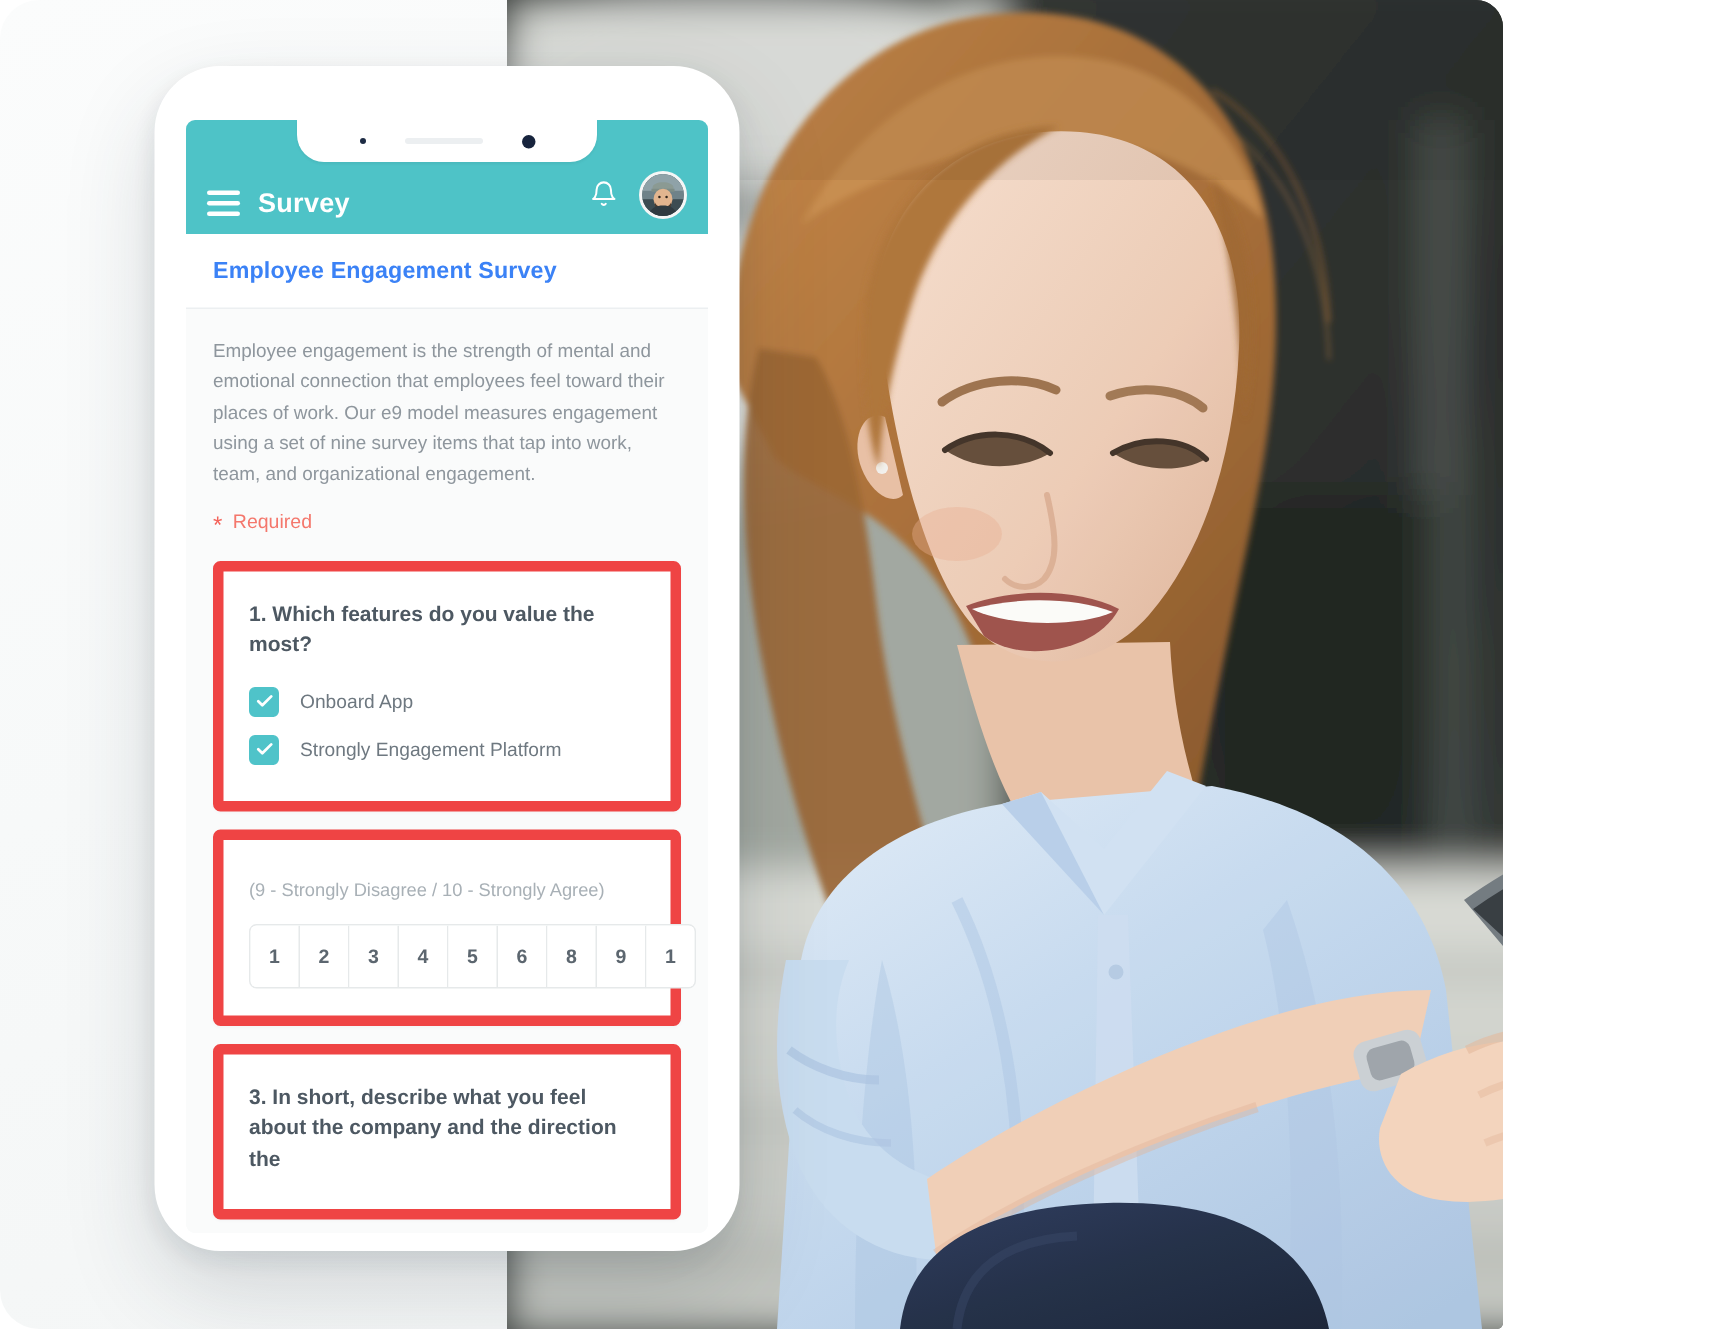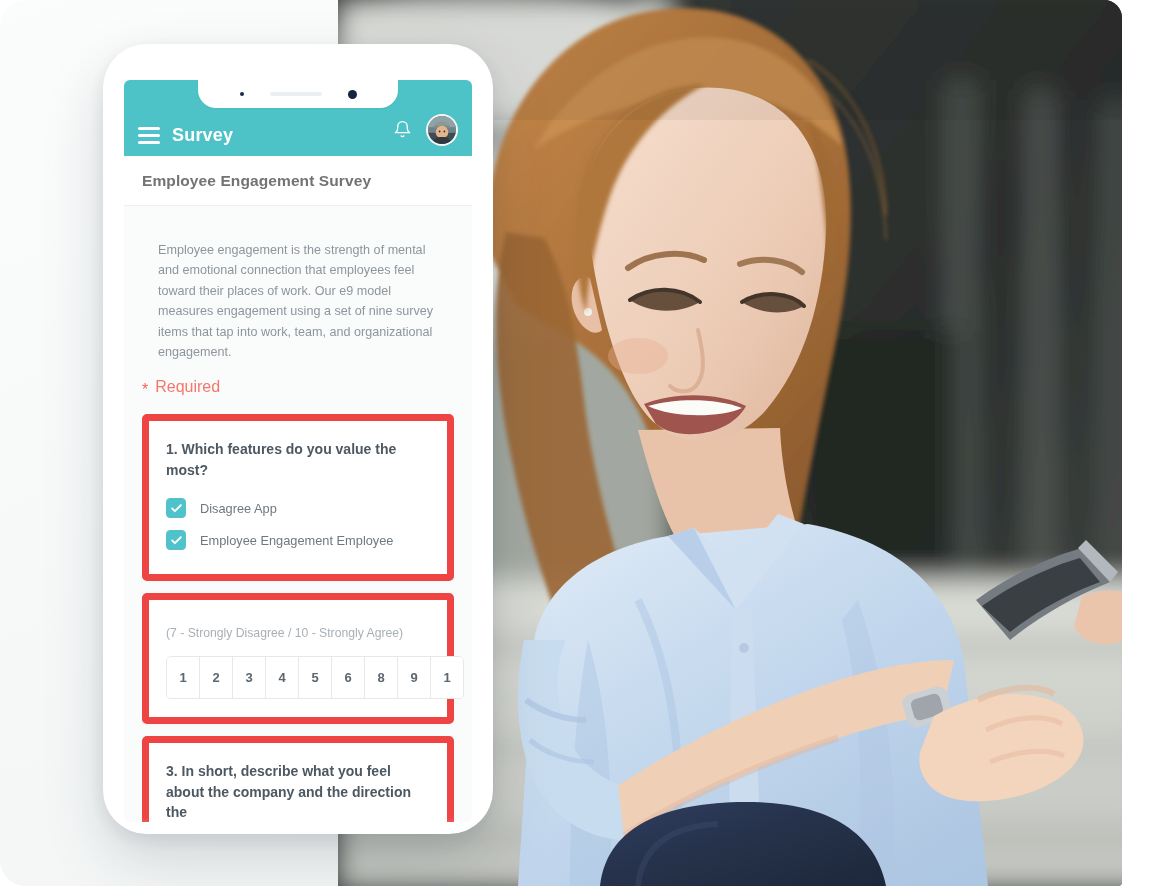--- a/index.html
+++ b/index.html
@@ -10,21 +10,21 @@
     width: 1150px;
     height: 886px;
     overflow: hidden;
     font-family: "Liberation Sans", sans-serif;
     background: #ffffff;
   }
 
   
   .stage {
     position: relative;
-    width: 1122px;
+    width: 1002px;
     height: 886px;
     overflow: hidden;
     border-radius: 26px 18px 4px 26px;
     background: #ffffff;
   }
 
   
   .left-panel {
     position: absolute;
     left: 0; top: 0;
@@ -151,58 +151,58 @@
 
   
   .survey-title-bar {
     background: #ffffff;
     padding: 16px 18px 15px 18px;
     border-bottom: 1px solid #eceff1;
   }
   .survey-title {
     font-size: 15.5px;
     font-weight: bold;
-    color: #737373;
+    color: #3b82f6;
     letter-spacing: .1px;
   }
 
   
   .survey-body {
     background: #fafbfb;
     padding: 0 0 10px 0;
     height: 666px;
     overflow: hidden;
     position: relative;
   }
   .intro {
     padding: 18px 18px 0 18px;
   }
   .intro p {
-    margin: 16px;
+    margin: 0;
     font-size: 12.6px;
     line-height: 1.62;
     color: #8e969d;
   }
   .required-row {
     display: flex;
     align-items: center;
     gap: 7px;
     margin-top: 14px;
     padding-bottom: 6px;
   }
   .required-star {
     color: #f4635a;
     font-size: 16px;
     line-height: 1;
     position: relative;
     top: 3px;
   }
   .required-text {
     color: #f4776c;
-    font-size: 16px;
+    font-size: 13px;
   }
 
   
   .qcard {
     background: #ffffff;
     border: 7px solid #ef4444;
     border-radius: 5px;
     margin: 12px 18px 0 18px;
     padding: 18px 17px 18px 17px;
     box-shadow: 0 1px 2px rgba(80,90,100,.035);
@@ -537,38 +537,38 @@
         <div class="qcard">
           <div class="qtitle">1. Which features do you value the most?</div>
           <div class="opt-list">
 
             <div class="opt">
               <span class="cb checked">
                 <svg width="13" height="13" viewBox="0 0 24 24" fill="none" stroke="#ffffff" stroke-width="3.4" stroke-linecap="round" stroke-linejoin="round">
                   <polyline points="20 6 9 17 4 12"></polyline>
                 </svg>
               </span>
-              <span class="opt-label">Disagree App</span>
+              <span class="opt-label">Onboard App</span>
             </div>
 
 
             <div class="opt">
               <span class="cb checked">
                 <svg width="13" height="13" viewBox="0 0 24 24" fill="none" stroke="#ffffff" stroke-width="3.4" stroke-linecap="round" stroke-linejoin="round">
                   <polyline points="20 6 9 17 4 12"></polyline>
                 </svg>
               </span>
-              <span class="opt-label">Employee Engagement Employee</span>
+              <span class="opt-label">Strongly Engagement Platform</span>
             </div>
 
           </div>
         </div>
 
         <div class="qcard">
-          <div class="qhint">(7 -  Strongly Disagree / 10 - Strongly Agree)</div>
+          <div class="qhint">(9 -  Strongly Disagree / 10 - Strongly Agree)</div>
           <div class="scale">
             <div class="scale-cell">1</div>
             <div class="scale-cell">2</div>
             <div class="scale-cell">3</div>
             <div class="scale-cell">4</div>
             <div class="scale-cell">5</div>
             <div class="scale-cell">6</div>
             <div class="scale-cell">8</div>
             <div class="scale-cell">9</div>
             <div class="scale-cell">1</div>

